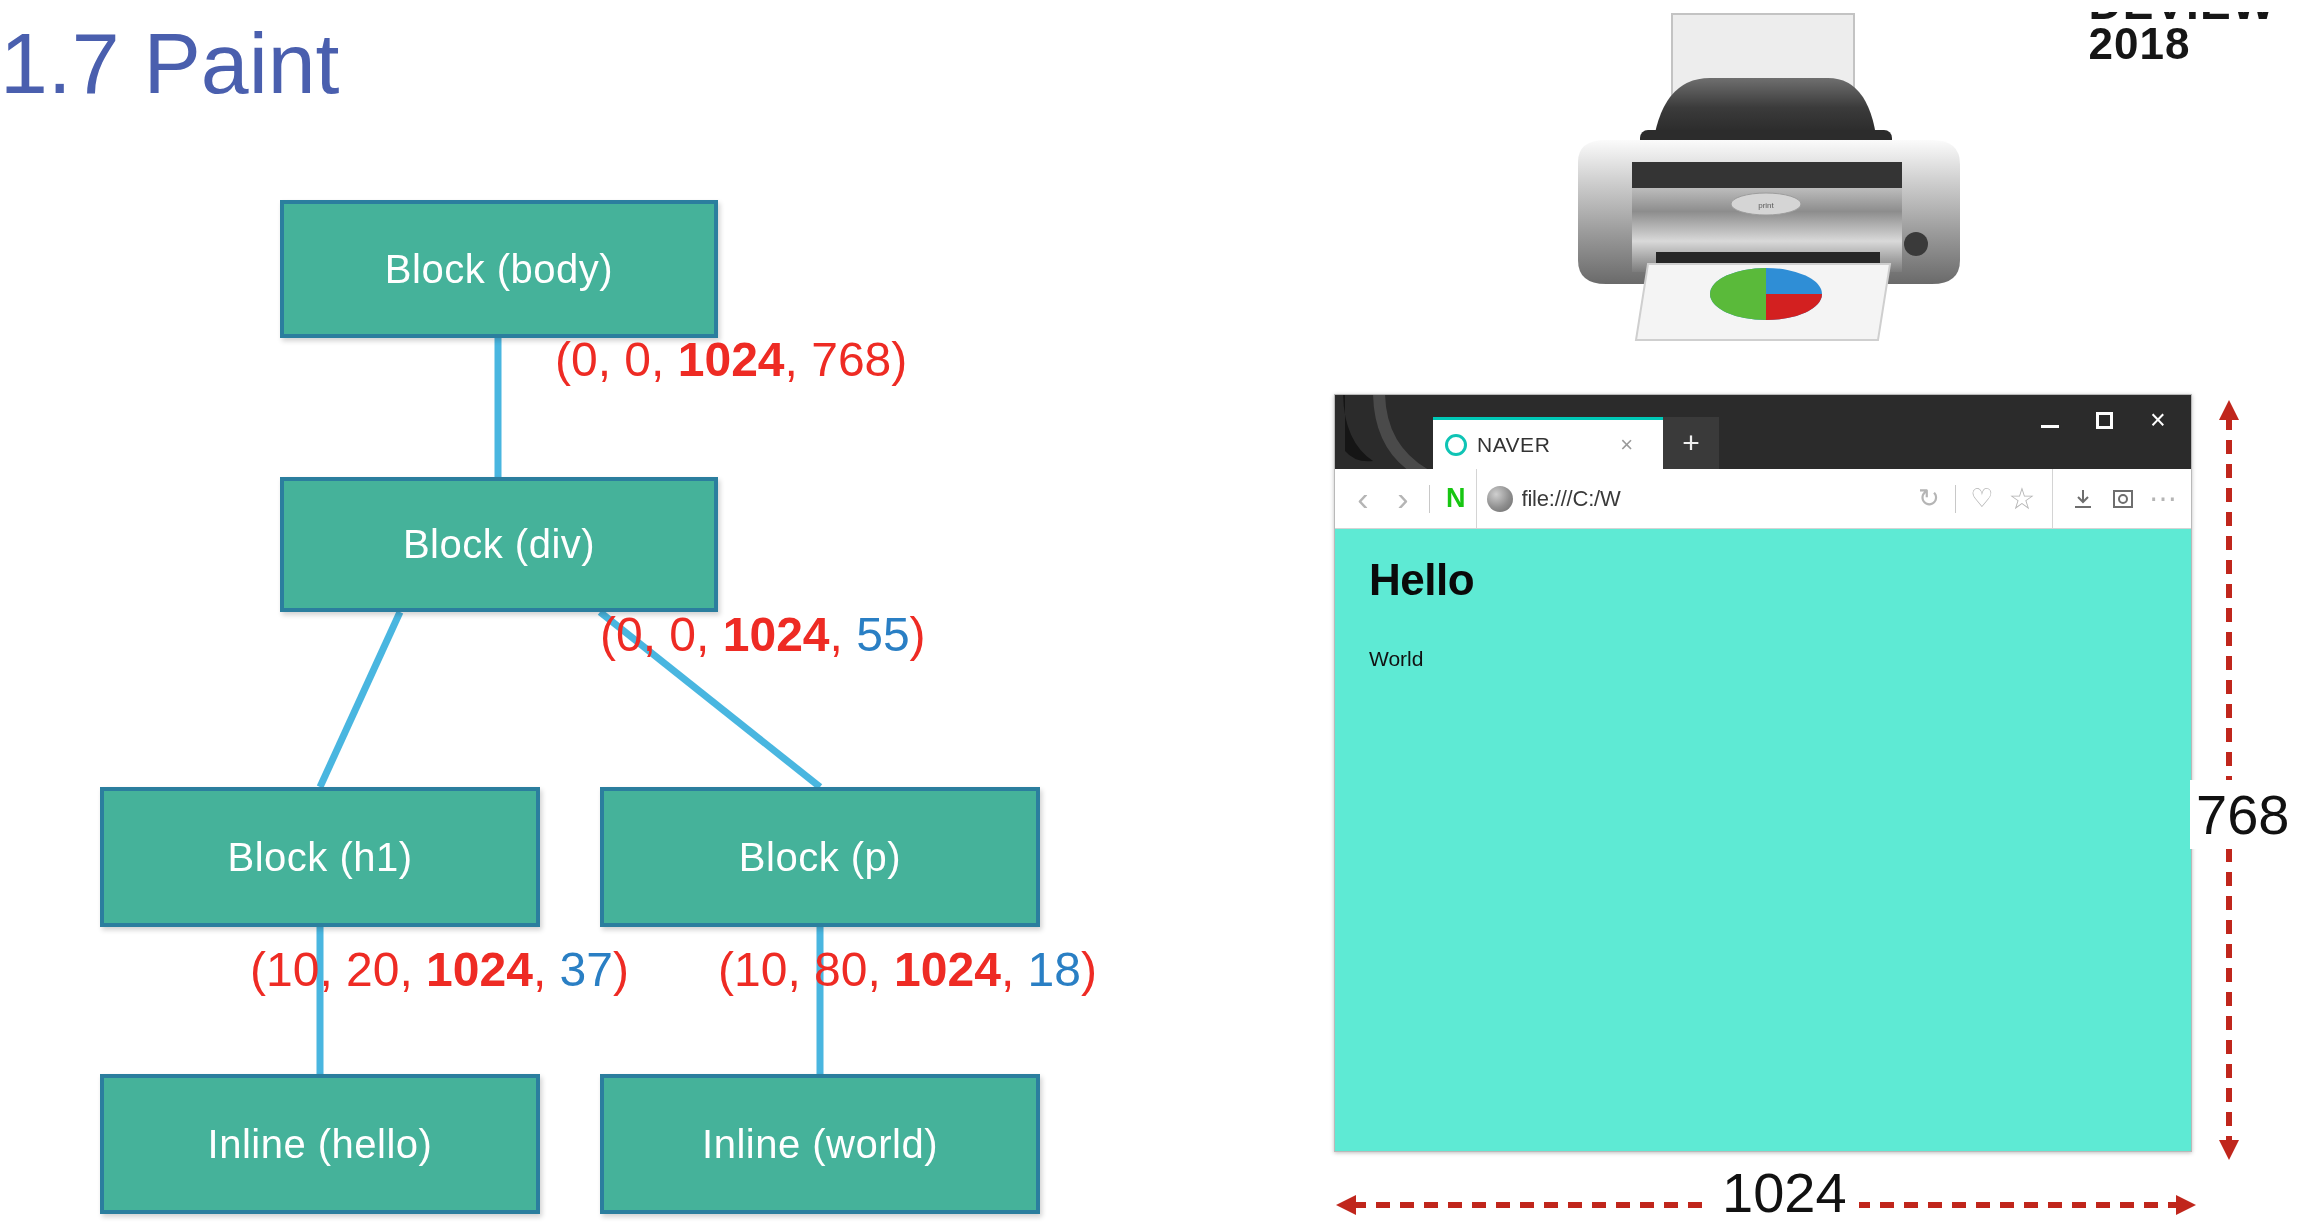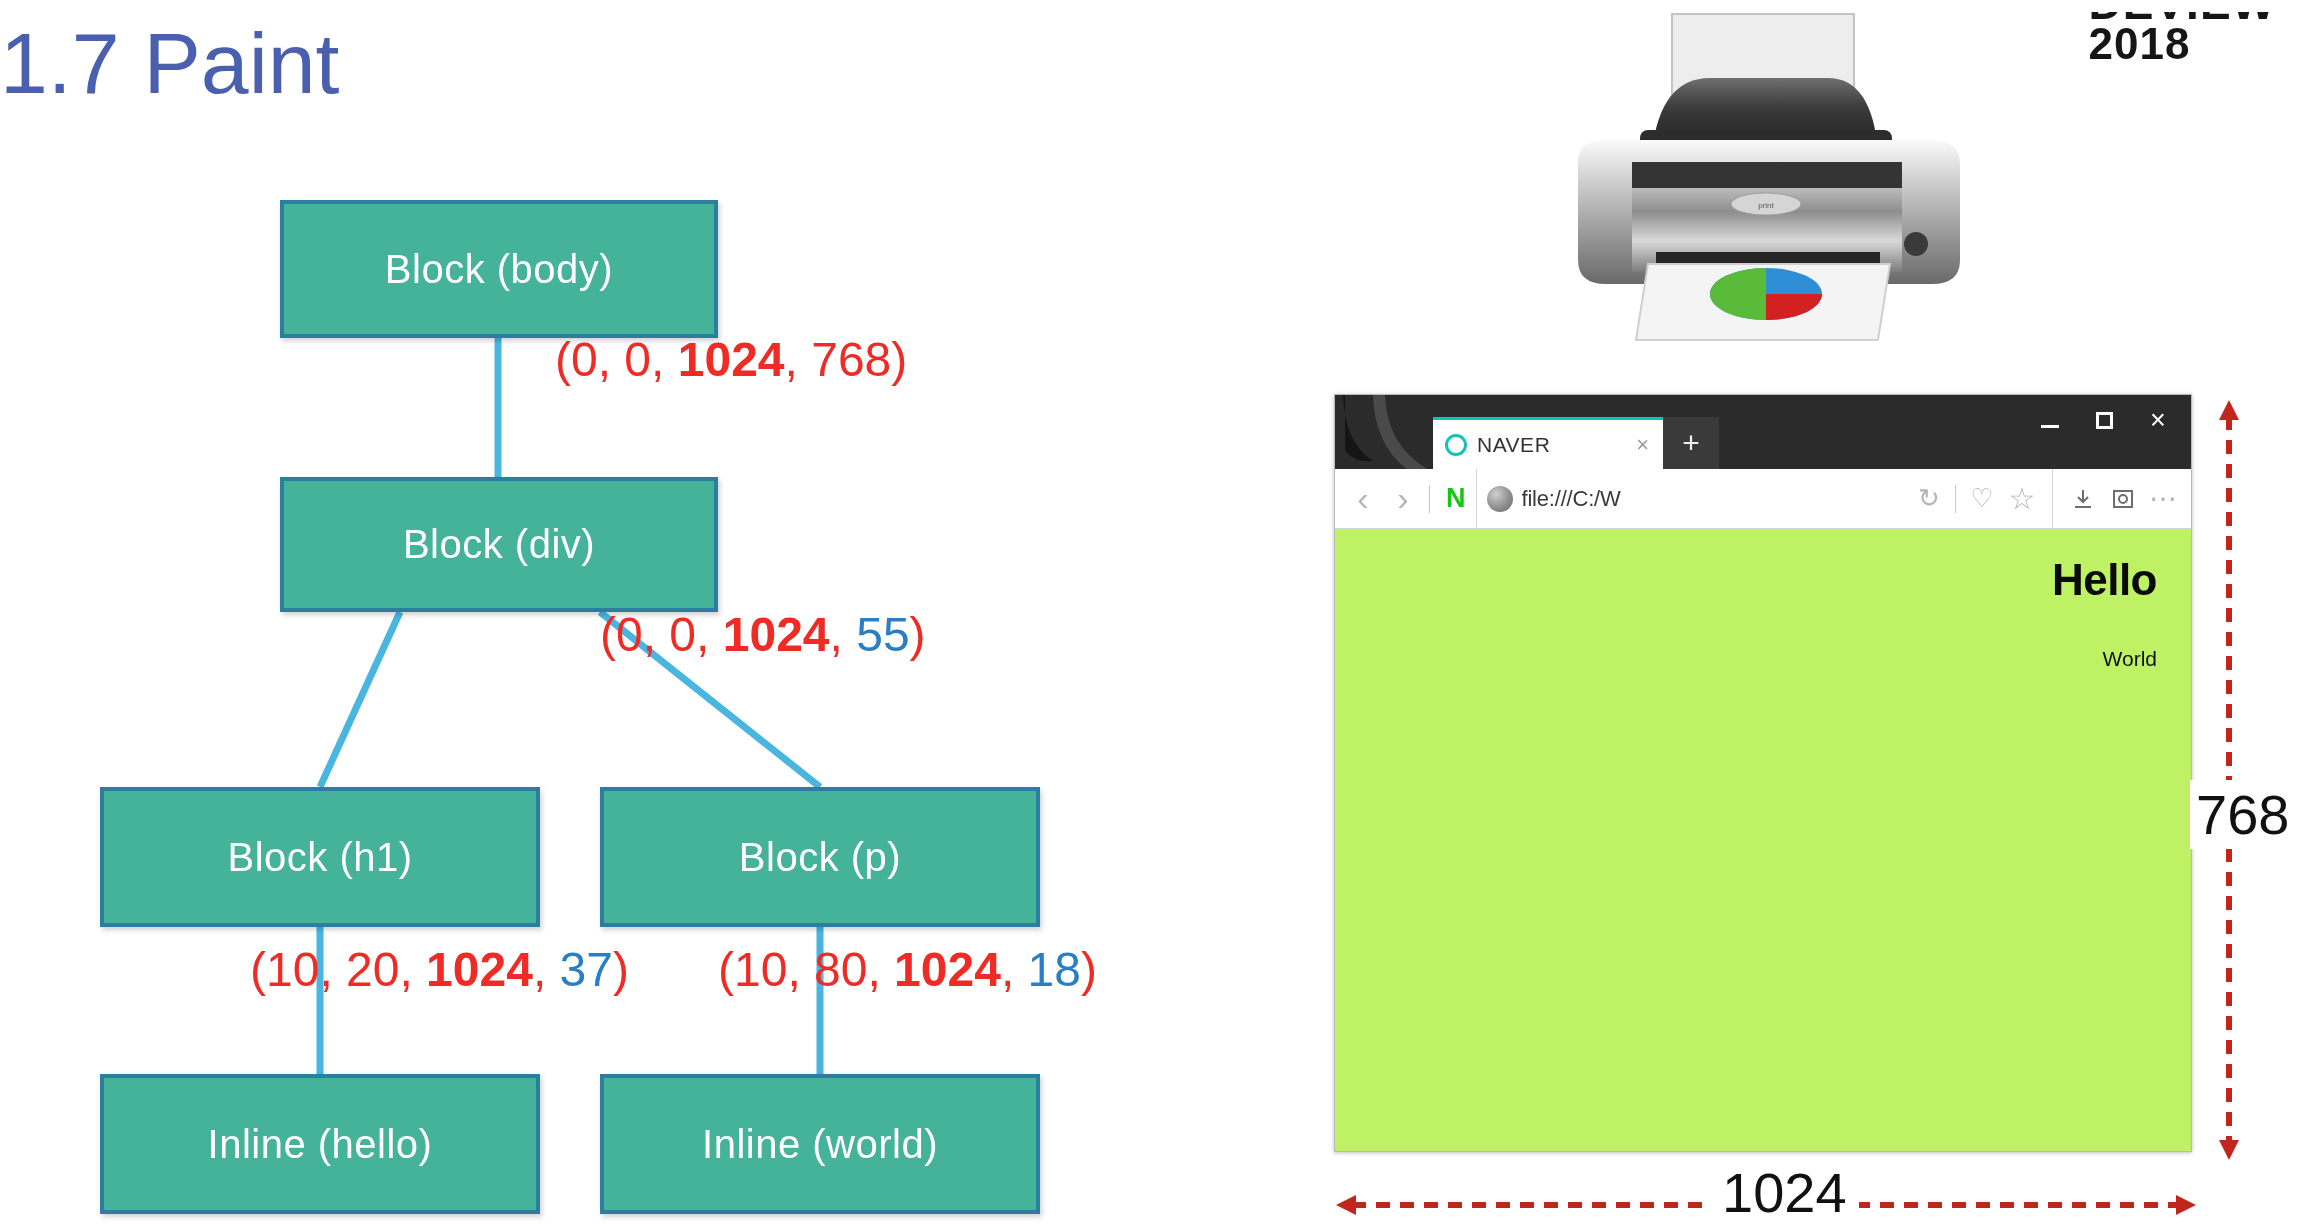--- a/index.html
+++ b/index.html
@@ -105,21 +105,21 @@
     position: absolute;
     left: 98px;
     top: 22px;
     width: 230px;
     height: 52px;
     background: #ffffff;
     border-top: 3px solid #00c9b7;
     box-sizing: border-box;
     display: flex;
     align-items: center;
-    padding: 0 8px 0 12px;
+    padding: 0 24px 0 12px;
   }
   .tab-favicon {
     width: 22px; height: 22px;
     border: 3px solid #0fc4b5;
     border-radius: 50%;
     box-sizing: border-box;
     flex: 0 0 auto;
   }
   .tab-title {
     margin-left: 10px;
@@ -207,25 +207,24 @@
     margin-left: 9px;
     font-size: 22px;
     color: #3a3a3a;
     white-space: nowrap;
     overflow: hidden;
     flex: 1 1 auto;
     letter-spacing: -0.2px;
   }
   #browser-content {
     position: relative;
-    background: #bef264;
+    background: #5eead4;
     height: calc(100% - 134px);
     padding: 26px 34px;
     box-sizing: border-box;
-    text-align: right;
   }
   #page-h1 {
     font-size: 44px;
     font-weight: 700;
     color: #0a0a0a;
     margin: 0;
     letter-spacing: -0.5px;
   }
   #page-p {
     font-size: 21px;

